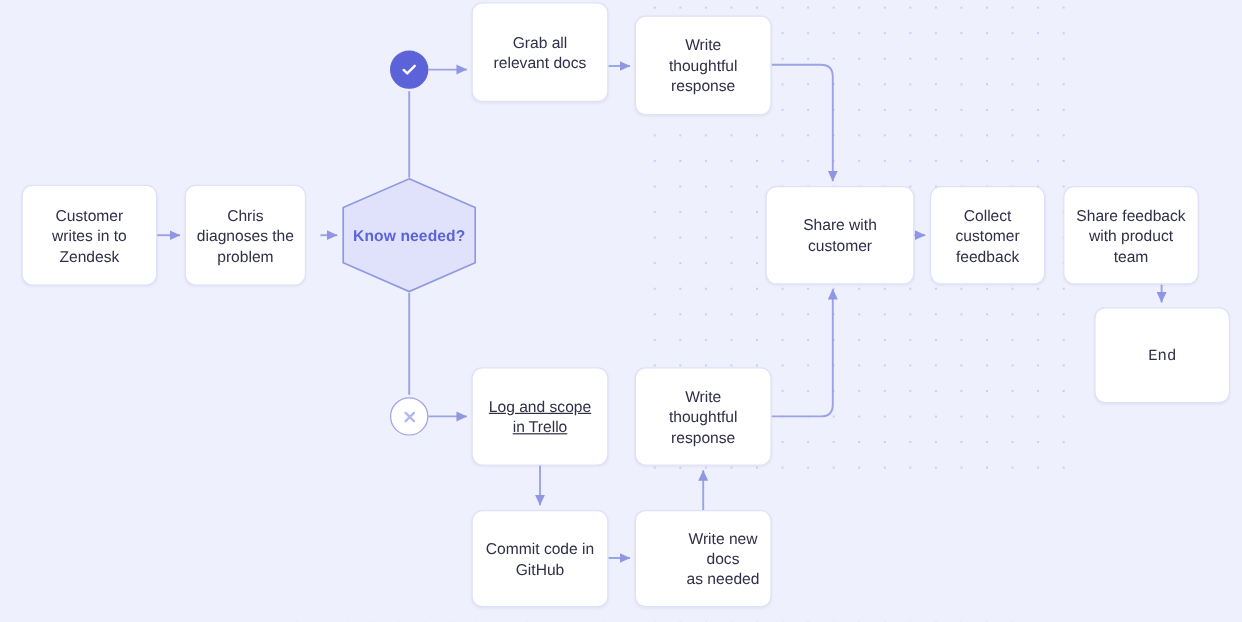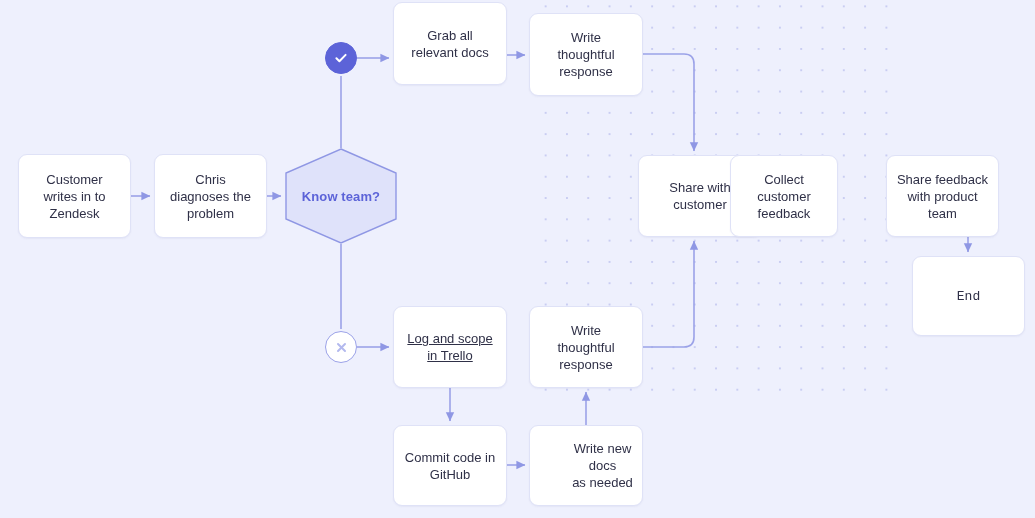--- a/index.html
+++ b/index.html
@@ -147,44 +147,44 @@
       <path d="M887,196 L908,196"></path>
 
       <path d="M968,237 L968,252"></path>
     </g>
   </svg>
 
   <div class="node" style="left:18px;top:154px;width:113px;height:84px;">
     <span>Customer<br>writes in to<br>Zendesk</span>
   </div>
 
-  <div class="node" style="left:154px;top:154px;width:113px;height:84px;justify-content:center;">
+  <div class="node" style="left:154px;top:154px;width:101px;height:84px;justify-content:center;">
     <span>Chris<br>diagnoses the<br>problem</span>
   </div>
 
   <div class="hexagon" style="left:285px;top:148px;width:112px;height:96px;">
     <svg class="hex-shape" viewBox="0 0 112 96" preserveAspectRatio="none">
       <polygon points="56,1 111,25 111,71 56,95 1,71 1,25" fill="#dfe2fa" stroke="#8f97e4" stroke-width="1.4"></polygon>
     </svg>
-    <span class="hex-label">Know team?</span>
+    <span class="hex-label">Know needed?</span>
   </div>
 
   <div class="node" style="left:393px;top:2px;width:114px;height:83px;">
     <span>Grab all<br>relevant docs</span>
   </div>
 
   <div class="node" style="left:529px;top:13px;width:114px;height:83px;">
     <span>Write<br>thoughtful<br>response</span>
   </div>
 
   <div class="node" style="left:638px;top:155px;width:124px;height:82px;">
     <span>Share with<br>customer</span>
   </div>
 
-  <div class="node" style="left:730px;top:155px;width:108px;height:82px;">
+  <div class="node" style="left:775px;top:155px;width:96px;height:82px;">
     <span>Collect<br>customer<br>feedback</span>
   </div>
 
   <div class="node" style="left:886px;top:155px;width:113px;height:82px;">
     <span>Share feedback<br>with product<br>team</span>
   </div>
 
   <div class="node" style="left:912px;top:256px;width:113px;height:80px;font-family:Liberation Mono, monospace;">
     <span>End</span>
   </div>

